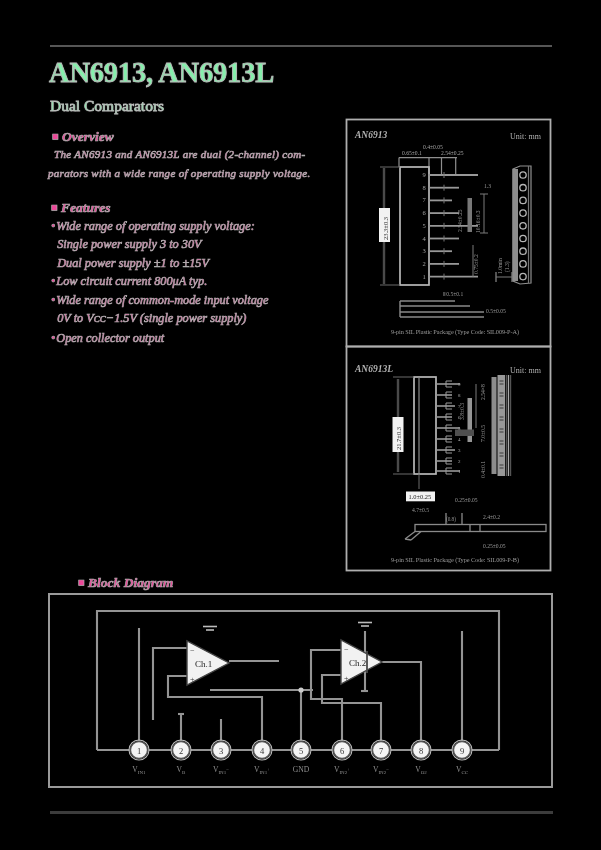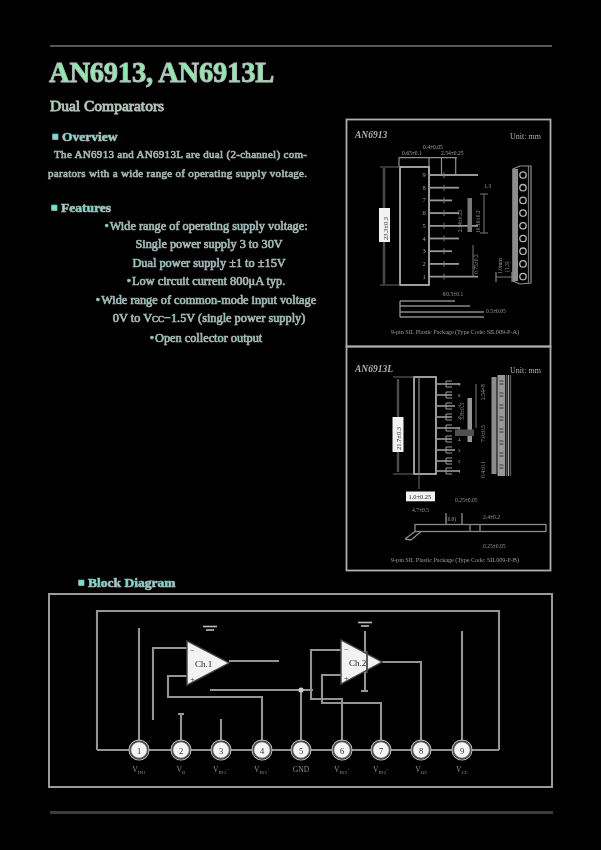--- a/index.html
+++ b/index.html
@@ -1,37 +1,37 @@
 <!DOCTYPE html>
 <html><head>
 <meta charset="utf-8">
 <style>
   html,body{margin:0;padding:0;background:#000;}
   body{width:601px;height:850px;position:relative;overflow:hidden;filter:opacity(0.9999);
        font-family:"Liberation Serif", serif;}
   .hollow{color:#86efac;-webkit-text-stroke:0.85px #b9b9b9;text-shadow:0 0 1.8px rgba(160,160,160,0.5);}
-  .hollow-sm{color:#5eead4;-webkit-text-stroke:0.62px #adadad;text-shadow:0 0 1.2px rgba(150,150,150,0.42);}
+  .hollow-sm{color:#ec4899;-webkit-text-stroke:0.62px #adadad;text-shadow:0 0 1.2px rgba(150,150,150,0.42);font-style:italic;}
   .abs{position:absolute;}
 </style>
 </head>
 <body>
 
 <div class="abs" style="left:50px;top:45px;width:502px;height:2px;background:#565656;"></div>
 
 <div class="abs hollow" style="left:49px;top:57px;font-size:28.5px;font-weight:bold;letter-spacing:-0.2px;">AN6913, AN6913L</div>
 
 <div class="abs hollow" style="left:50px;top:97px;font-size:15.5px;font-weight:normal;-webkit-text-stroke-width:0.8px;">Dual Comparators</div>
 
 <div class="abs hollow-sm" style="left:52px;top:128.5px;font-size:13.5px;font-weight:bold;"><span style="font-size:11px;vertical-align:1px;">■</span> Overview</div>
 
 <div class="abs hollow-sm" style="left:48px;top:145px;width:300px;font-size:11px;line-height:18.5px;white-space:nowrap;letter-spacing:0.3px;">&nbsp;&nbsp;The AN6913 and AN6913L are dual (2-channel) com-<br>parators with a wide range of operating supply voltage.</div>
 
 <div class="abs hollow-sm" style="left:51px;top:200px;font-size:13.5px;font-weight:bold;"><span style="font-size:11px;vertical-align:1px;">■</span> Features</div>
 
-<div class="abs hollow-sm" style="left:51px;top:216.5px;width:310px;font-size:12.3px;line-height:18.5px;white-space:nowrap;text-align:center;">• Wide range of operating supply voltage:<br>
+<div class="abs hollow-sm" style="left:51px;top:216.5px;width:310px;font-size:12.3px;line-height:18.5px;white-space:nowrap;">• Wide range of operating supply voltage:<br>
 &nbsp;&nbsp;Single power supply 3 to 30V<br>
 &nbsp;&nbsp;Dual power supply ±1 to ±15V<br>
 • Low circuit current 800μA typ.<br>
 • Wide range of common-mode input voltage<br>
 &nbsp;&nbsp;0V to V<span style="font-size:9px;">CC</span>−1.5V (single power supply)<br>
 • Open collector output</div>
 
 <svg class="abs" style="left:344px;top:117px;" width="210" height="456" viewBox="344 117 210 456" font-family="Liberation Serif, serif">
 
 <g stroke-linecap="butt">

